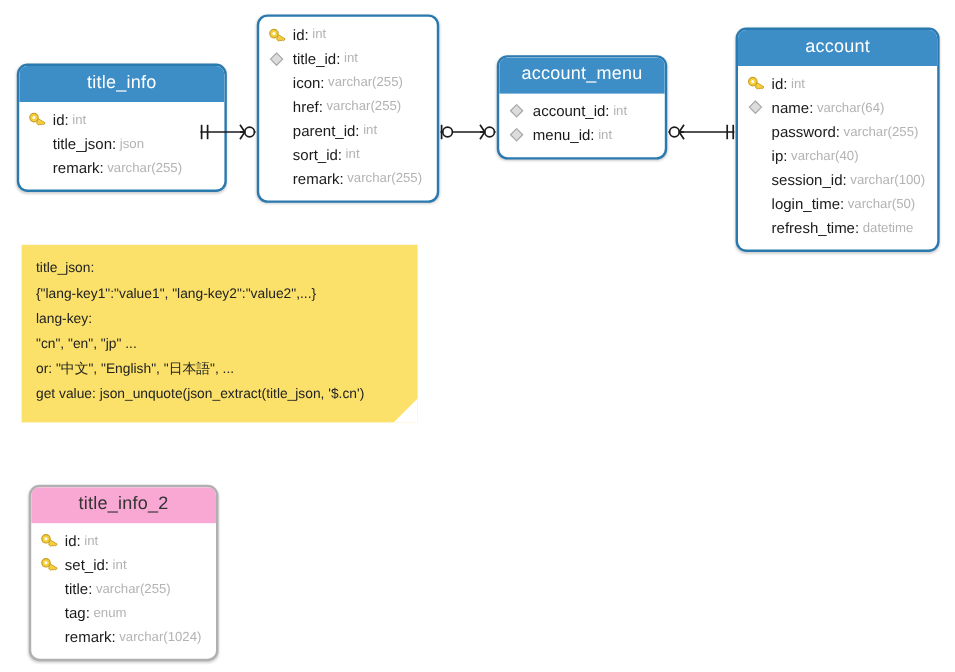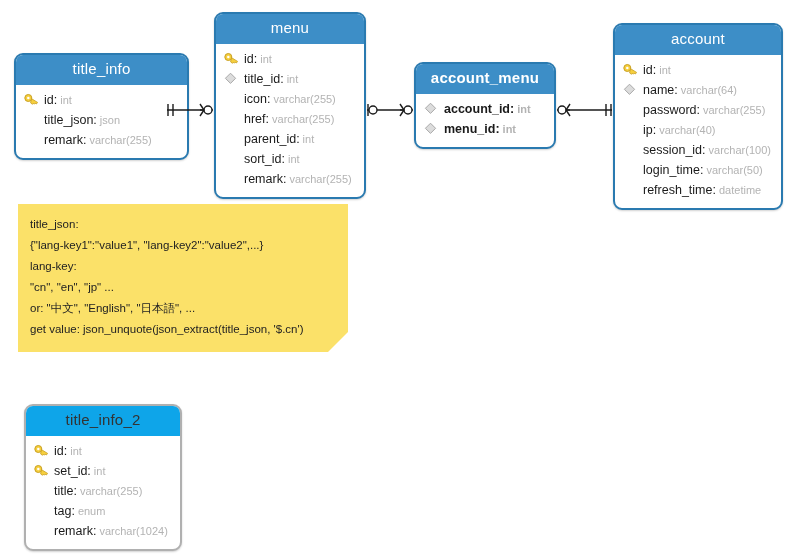--- a/index.html
+++ b/index.html
@@ -31,21 +31,21 @@
   .entity-header {
     background: #3d8ec7;
     color: #ffffff;
     font-size: 15px;
     text-align: center;
     padding: 6px 8px 7px 8px;
     letter-spacing: 0.2px;
     line-height: 1.1;
   }
   .entity.gray .entity-header {
-    background: #0ea5e9;
+    background: #f9a8d4;
     color: #333333;
   }
 
   .entity-body {
     padding: 5px 24px 8px 8px;
   }
   .field-row {
     display: flex;
     align-items: center;
     height: 20px;
@@ -132,21 +132,20 @@
         </div>
         <div class="field-row">
           <span class="field-icon"></span>
           <span class="field-name">remark</span>
           <span class="field-name">:</span>
           <span class="field-type">varchar(255)</span>
         </div>
       </div>
     </div>
     <div class="entity" style="left: 214px; top: 12px; width: 152px;">
-      <div class="entity-header">menu</div>
       <div class="entity-body">
         <div class="field-row">
           <span class="field-icon">
             <svg width="15" height="13" viewBox="0 0 15 13">
               <path d="M7.4 5.6 L13.6 9.4 L12.4 11.0 L11.1 10.2 L10.4 11.1 L9.2 10.4 L8.5 11.3 L6.6 9.9 Z" fill="#f6cf3e" stroke="#c9a024" stroke-width="0.8" stroke-linejoin="round"></path>
               <circle cx="4.3" cy="5.0" r="3.5" fill="#f6cf3e" stroke="#c9a024" stroke-width="1"></circle>
               <circle cx="4.3" cy="5.0" r="1.25" fill="#ffffff"></circle>
             </svg>
           </span>
           <span class="field-name">id</span>
@@ -188,21 +187,21 @@
           <span class="field-type">int</span>
         </div>
         <div class="field-row">
           <span class="field-icon"></span>
           <span class="field-name">remark</span>
           <span class="field-name">:</span>
           <span class="field-type">varchar(255)</span>
         </div>
       </div>
     </div>
-    <div class="entity" style="left: 414px; top: 62px; width: 142px; font-weight: bold;">
+    <div class="entity" style="left: 414px; top: 46px; width: 142px;">
       <div class="entity-header">account_menu</div>
       <div class="entity-body">
         <div class="field-row">
           <span class="field-icon">
             <svg width="13" height="13" viewBox="0 0 13 13">
               <path d="M6.5 1.2 L11.6 6.3 L6.5 11.4 L1.4 6.3 Z" fill="#dcdcdc" stroke="#a8a8a8" stroke-width="1" stroke-linejoin="round"></path>
             </svg>
           </span>
           <span class="field-name">account_id</span>
           <span class="field-name">:</span>

